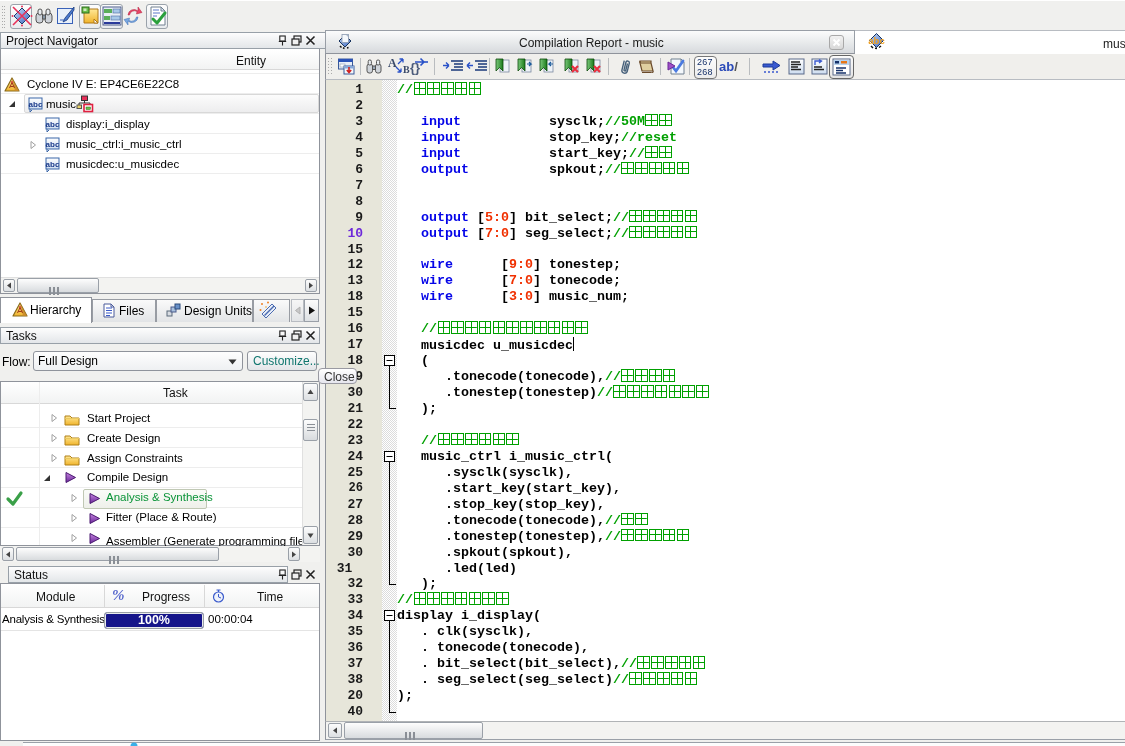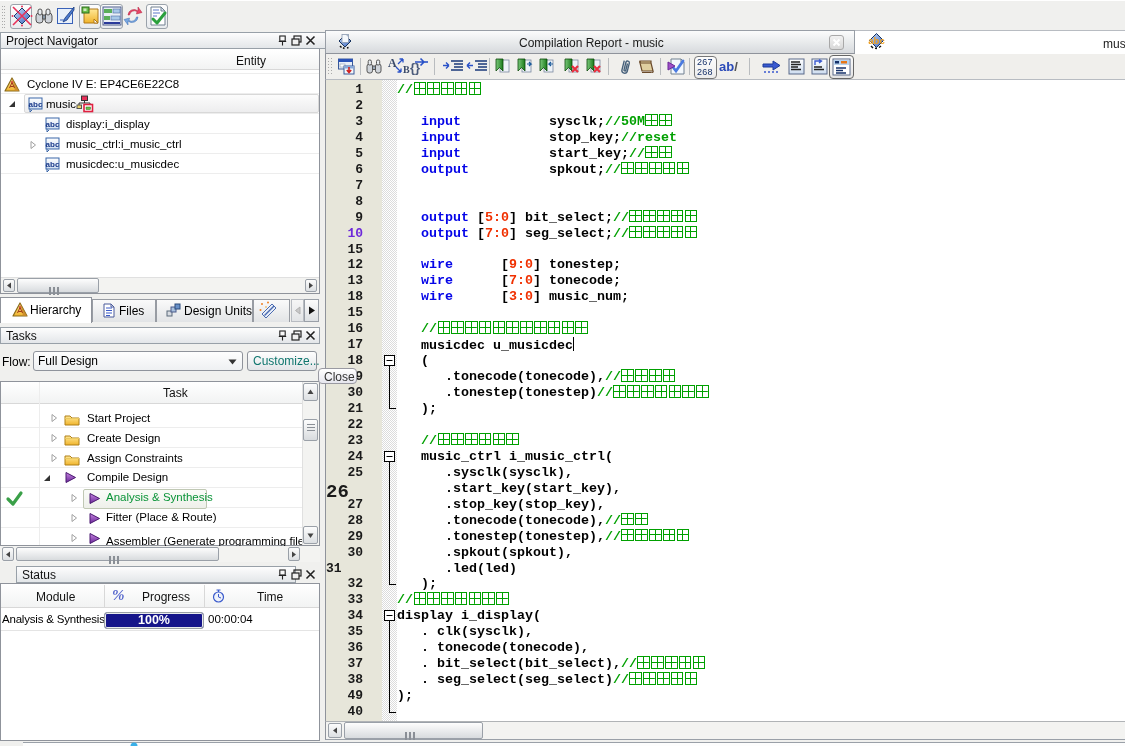--- a/index.html
+++ b/index.html
@@ -312,21 +312,21 @@
 <div class="sbtn" style="left:2px;top:547px;width:12px;height:14px;"></div>
 <svg class="abs" style="left:5px;top:551px" width="6" height="7" viewBox="0 0 6 7">
       <path d="M5 0.5 L1 3.5 L5 6.5 Z" fill="#444"></path>
     </svg>
 <div class="sbtn" style="left:288px;top:547px;width:12px;height:14px;"></div>
 <svg class="abs" style="left:291px;top:551px" width="6" height="7" viewBox="0 0 6 7">
       <path d="M1 0.5 L5 3.5 L1 6.5 Z" fill="#444"></path>
     </svg>
 <div class="thumb" style="left:16px;top:547px;width:203px;height:14px;"></div>
 <div class="abs grip3" style="left:108px;top:550px"><i></i><i></i><i></i></div>
-<div class="tb" style="left:16px;top:566px;width:280px">Status</div>
+<div class="tb" style="left:8px;top:566px;width:280px">Status</div>
 <svg class="abs" style="left:277px;top:569px" width="11" height="11" viewBox="0 0 11 11">
       <rect x="2.8" y="1" width="5.4" height="5" fill="#f8f8f8" stroke="#222" stroke-width="1.1"></rect>
       <path d="M1.8 6.5 L9.2 6.5 M5.5 6.5 L5.5 10.5" stroke="#222" stroke-width="1.1" fill="none"></path>
     </svg>
     <svg class="abs" style="left:291px;top:569px" width="11" height="11" viewBox="0 0 11 11">
       <rect x="3" y="1" width="7" height="6" fill="none" stroke="#222" stroke-width="1.2"></rect>
       <rect x="1" y="4" width="7" height="6" fill="#f0f0f0" stroke="#222" stroke-width="1.2"></rect>
     </svg>
     <svg class="abs" style="left:305px;top:569px" width="11" height="11" viewBox="0 0 11 11">
       <path d="M1.5 1.5 L9.5 9.5 M9.5 1.5 L1.5 9.5" stroke="#222" stroke-width="1.6"></path>
@@ -521,47 +521,47 @@
 <div class="abs code" style="left:397px;top:385.05px;color:#000">      .tonestep(tonestep)<span class="cm">//<i class="cj"></i><i class="cj"></i><i class="cj"></i><i class="cj"></i><i class="cj"></i><i class="cj"></i><i class="cj"></i></span></div>
 <div class="abs code" style="left:326px;top:401.00px;width:37px;text-align:right;color:#1a1a1a;font-size:13px">21</div>
 <div class="abs code" style="left:397px;top:401.00px;color:#000">   );</div>
 <div class="abs code" style="left:326px;top:416.95px;width:37px;text-align:right;color:#1a1a1a;font-size:13px">22</div>
 <div class="abs code" style="left:326px;top:432.90px;width:37px;text-align:right;color:#1a1a1a;font-size:13px">23</div>
 <div class="abs code" style="left:397px;top:432.90px;color:#000">   <span class="cm">//<i class="cj"></i><i class="cj"></i><i class="cj"></i><i class="cj"></i><i class="cj"></i><i class="cj"></i></span></div>
 <div class="abs code" style="left:326px;top:448.85px;width:37px;text-align:right;color:#1a1a1a;font-size:13px">24</div>
 <div class="abs code" style="left:397px;top:448.85px;color:#000">   music_ctrl i_music_ctrl(</div>
 <div class="abs code" style="left:326px;top:464.80px;width:37px;text-align:right;color:#1a1a1a;font-size:13px">25</div>
 <div class="abs code" style="left:397px;top:464.80px;color:#000">      .sysclk(sysclk),</div>
-<div class="abs code" style="left:326px;top:480.75px;width:37px;color:#1a1a1a;font-size:19px">26</div>
+<div class="abs code" style="left:326px;top:480.75px;width:37px;text-align:right;color:#1a1a1a;font-size:12px">26</div>
 <div class="abs code" style="left:397px;top:480.75px;color:#000">      .start_key(start_key),</div>
 <div class="abs code" style="left:326px;top:496.70px;width:37px;text-align:right;color:#1a1a1a;font-size:13px">27</div>
 <div class="abs code" style="left:397px;top:496.70px;color:#000">      .stop_key(stop_key),</div>
 <div class="abs code" style="left:326px;top:512.65px;width:37px;text-align:right;color:#1a1a1a;font-size:13px">28</div>
 <div class="abs code" style="left:397px;top:512.65px;color:#000">      .tonecode(tonecode),<span class="cm">//<i class="cj"></i><i class="cj"></i></span></div>
 <div class="abs code" style="left:326px;top:528.60px;width:37px;text-align:right;color:#1a1a1a;font-size:13px">29</div>
 <div class="abs code" style="left:397px;top:528.60px;color:#000">      .tonestep(tonestep),<span class="cm">//<i class="cj"></i><i class="cj"></i><i class="cj"></i><i class="cj"></i><i class="cj"></i></span></div>
 <div class="abs code" style="left:326px;top:544.55px;width:37px;text-align:right;color:#1a1a1a;font-size:13px">30</div>
 <div class="abs code" style="left:397px;top:544.55px;color:#000">      .spkout(spkout),</div>
-<div class="abs code" style="left:326px;top:560.50px;width:37px;text-align:left;color:#1a1a1a;font-size:13px">31</div>
+<div class="abs code" style="left:326px;top:560.50px;width:37px;text-align:center;color:#1a1a1a;font-size:13px">31</div>
 <div class="abs code" style="left:397px;top:560.50px;color:#000">      .led(led)</div>
 <div class="abs code" style="left:326px;top:576.45px;width:37px;text-align:right;color:#1a1a1a;font-size:13px">32</div>
 <div class="abs code" style="left:397px;top:576.45px;color:#000">   );</div>
 <div class="abs code" style="left:326px;top:592.40px;width:37px;text-align:right;color:#1a1a1a;font-size:13px">33</div>
 <div class="abs code" style="left:397px;top:592.40px;color:#000"><span class="cm">//<i class="cj"></i><i class="cj"></i><i class="cj"></i><i class="cj"></i><i class="cj"></i><i class="cj"></i><i class="cj"></i></span></div>
 <div class="abs code" style="left:326px;top:608.35px;width:37px;text-align:right;color:#1a1a1a;font-size:13px">34</div>
 <div class="abs code" style="left:397px;top:608.35px;color:#000">display i_display(</div>
 <div class="abs code" style="left:326px;top:624.30px;width:37px;text-align:right;color:#1a1a1a;font-size:13px">35</div>
 <div class="abs code" style="left:397px;top:624.30px;color:#000">   . clk(sysclk),</div>
 <div class="abs code" style="left:326px;top:640.25px;width:37px;text-align:right;color:#1a1a1a;font-size:13px">36</div>
 <div class="abs code" style="left:397px;top:640.25px;color:#000">   . tonecode(tonecode),</div>
 <div class="abs code" style="left:326px;top:656.20px;width:37px;text-align:right;color:#1a1a1a;font-size:13px">37</div>
 <div class="abs code" style="left:397px;top:656.20px;color:#000">   . bit_select(bit_select),<span class="cm">//<i class="cj"></i><i class="cj"></i><i class="cj"></i><i class="cj"></i><i class="cj"></i></span></div>
 <div class="abs code" style="left:326px;top:672.15px;width:37px;text-align:right;color:#1a1a1a;font-size:13px">38</div>
 <div class="abs code" style="left:397px;top:672.15px;color:#000">   . seg_select(seg_select)<span class="cm">//<i class="cj"></i><i class="cj"></i><i class="cj"></i><i class="cj"></i><i class="cj"></i></span></div>
-<div class="abs code" style="left:326px;top:688.10px;width:37px;text-align:right;color:#1a1a1a;font-size:13px">49</div>
+<div class="abs code" style="left:326px;top:688.10px;width:37px;text-align:right;color:#1a1a1a;font-size:13px">20</div>
 <div class="abs code" style="left:397px;top:688.10px;color:#000">);</div>
 <div class="abs code" style="left:326px;top:704.05px;width:37px;text-align:right;color:#1a1a1a;font-size:13px">40</div>
 <svg class="abs" style="left:384px;top:355px" width="11" height="11" viewBox="0 0 11 11">
       <rect x="0.5" y="0.5" width="10" height="10" fill="#fff" stroke="#000"></rect>
       <path d="M2.5 5.5 L8.5 5.5" stroke="#000"></path>
     </svg>
 <div class="abs" style="left:389px;top:366px;width:1px;height:43px;background:#000"></div>
 <div class="abs" style="left:389px;top:408px;width:7px;height:1px;background:#000"></div>
 <svg class="abs" style="left:384px;top:451px" width="11" height="11" viewBox="0 0 11 11">
       <rect x="0.5" y="0.5" width="10" height="10" fill="#fff" stroke="#000"></rect>

